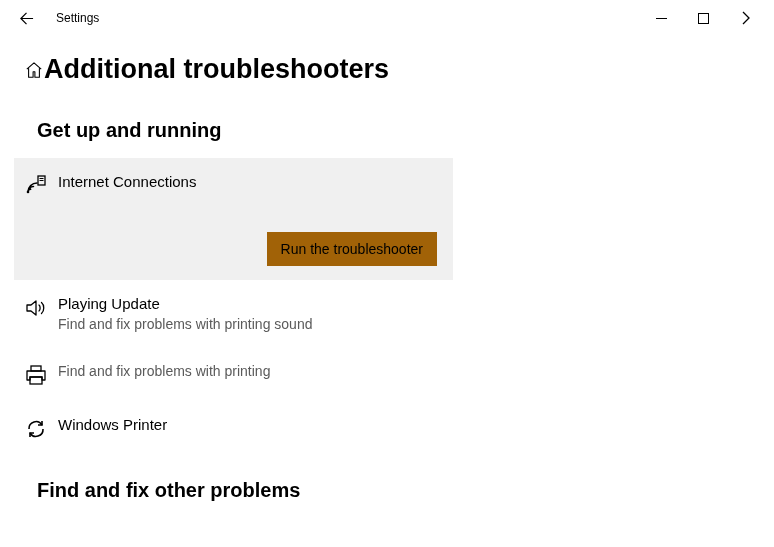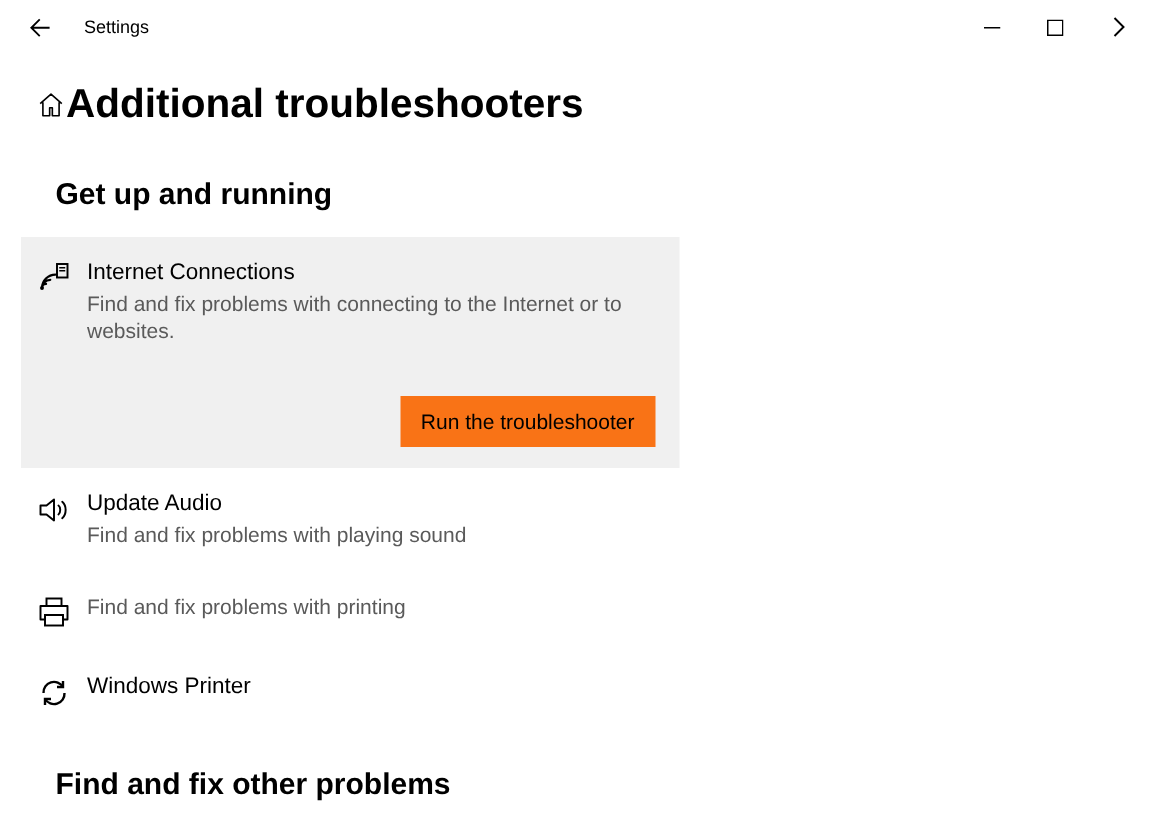--- a/index.html
+++ b/index.html
@@ -109,21 +109,21 @@
       line-height: 1.35;
       margin-top: 1px;
     }
     .run-btn-row {
       display: flex;
       justify-content: flex-end;
       width: 100%;
       margin-top: 34px;
     }
     .run-btn {
-      background: #f97316;
+      background: #a16207;
       border: none;
       padding: 9px 14px;
       font-size: 14px;
       color: #000;
       cursor: pointer;
       font-family: inherit;
     }
     svg {
       display: block;
     }
@@ -174,38 +174,37 @@
         <svg width="24" height="24" viewBox="0 0 24 24">
           <path d="M4 18 C4 13 8 9 13 9 M4 18 C4 15 6.5 12.5 9.5 12.5 M4 18 C4 16.5 5.2 15.3 6.7 15.3" stroke="#000" stroke-width="1.5" fill="none" stroke-linecap="round"></path>
           <circle cx="4" cy="18" r="1.3" fill="#000"></circle>
           <rect x="14" y="2" width="7" height="9" stroke="#000" stroke-width="1.3" fill="none"></rect>
           <line x1="15.5" y1="4.5" x2="19.5" y2="4.5" stroke="#000" stroke-width="1"></line>
           <line x1="15.5" y1="6.5" x2="19.5" y2="6.5" stroke="#000" stroke-width="1"></line>
         </svg>
       </div>
       <div class="item-text">
         <div class="item-title">Internet Connections</div>
-        <div class="item-desc">Find and fix problems with connecting to the Internet or to websites.</div>
       </div>
     </div>
     <div class="run-btn-row">
       <button class="run-btn">Run the troubleshooter</button>
     </div>
   </div>
 
   <div class="item">
     <div class="item-icon">
       <svg width="24" height="24" viewBox="0 0 24 24">
         <path d="M3 9 V15 H7 L12 19 V5 L7 9 Z" stroke="#000" stroke-width="1.3" fill="none" stroke-linejoin="round"></path>
         <path d="M15 9 C16.5 10 16.5 14 15 15 M17.5 6.5 C20.5 9 20.5 15 17.5 17.5" stroke="#000" stroke-width="1.3" fill="none" stroke-linecap="round"></path>
       </svg>
     </div>
     <div class="item-text">
-      <div class="item-title">Update Audio</div>
-      <div class="item-desc">Find and fix problems with playing sound</div>
+      <div class="item-title">Playing Update</div>
+      <div class="item-desc">Find and fix problems with printing sound</div>
     </div>
   </div>
 
   <div class="item">
     <div class="item-icon">
       <svg width="24" height="24" viewBox="0 0 24 24">
         <rect x="7" y="3" width="10" height="5" stroke="#000" stroke-width="1.3" fill="none"></rect>
         <path d="M3 8 H21 V17 H18 V14 H6 V17 H3 Z" stroke="#000" stroke-width="1.3" fill="none" stroke-linejoin="round"></path>
         <rect x="6" y="14" width="12" height="7" stroke="#000" stroke-width="1.3" fill="none"></rect>
       </svg>

